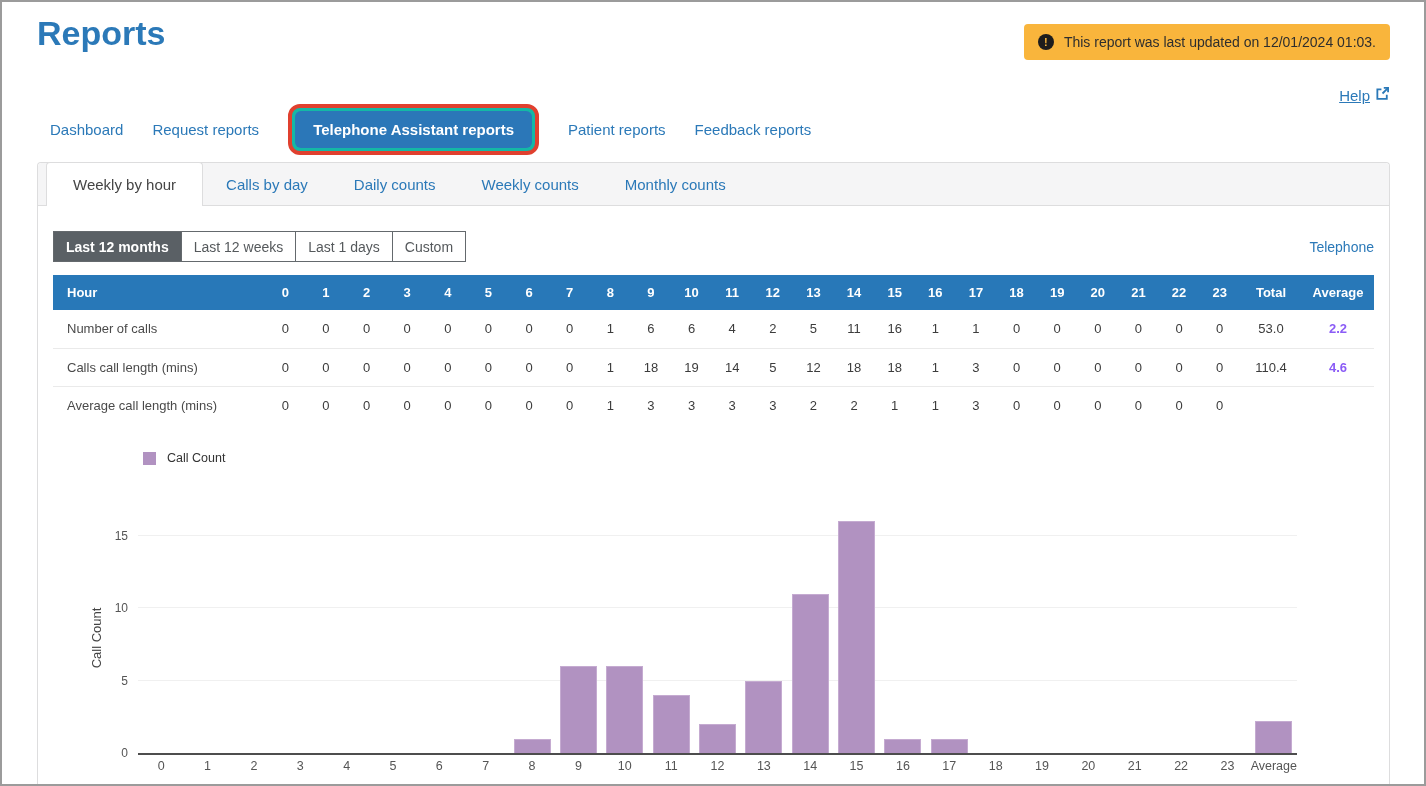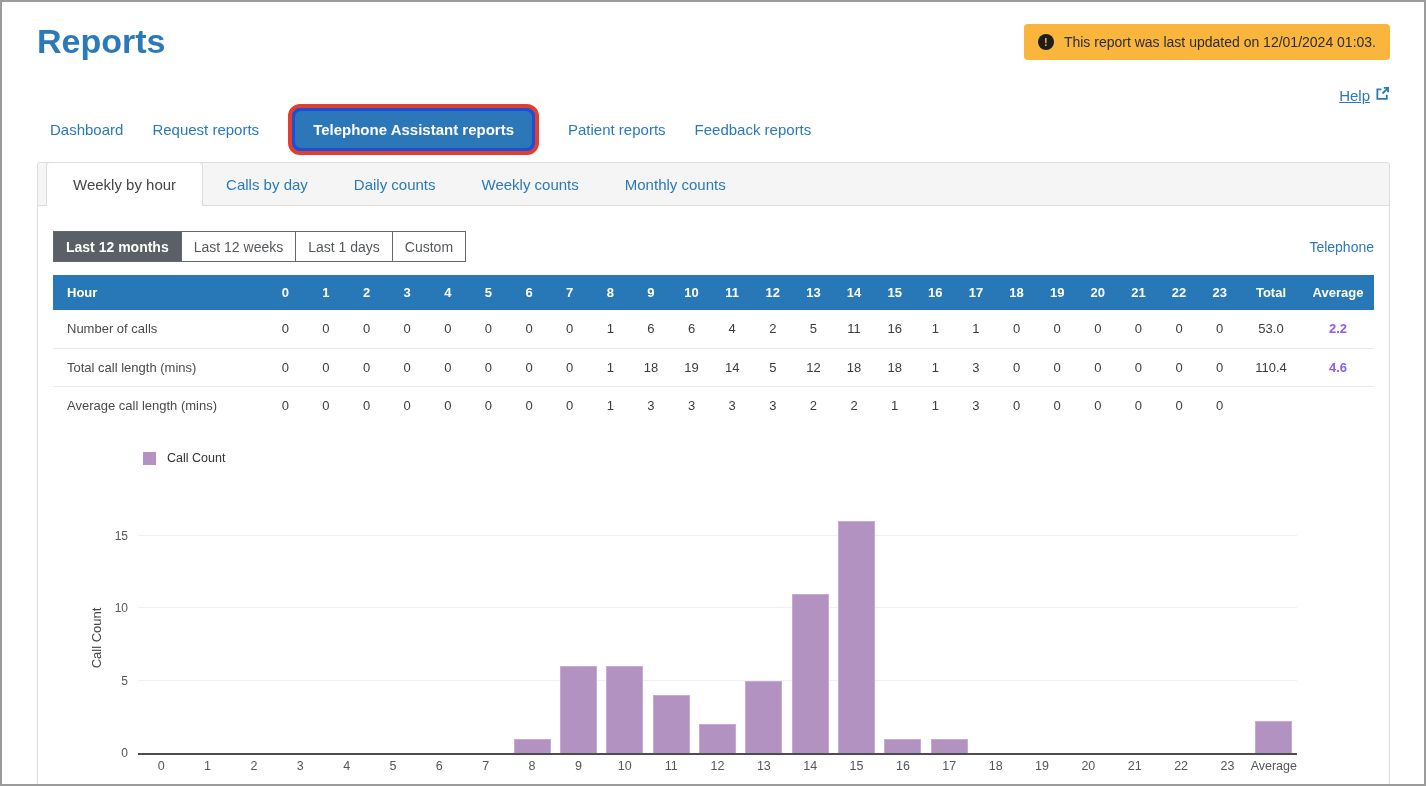--- a/index.html
+++ b/index.html
@@ -6,21 +6,21 @@
   html,body { width: 1426px; height: 786px; }
   body {
     font-family: "Liberation Sans", sans-serif;
     background: #ffffff;
     border: 2px solid #9b9b9b;
     position: relative;
     overflow: hidden;
   }
   
   .page-title {
-    position: absolute; left: 35px; top: 20px;
+    position: absolute; left: 35px; top: 12px;
     font-size: 34px; font-weight: 600; color: #2b79b8;
   }
   .banner {
     position: absolute; right: 34px; top: 22px; height: 36px;
     background: #f9b53c; border-radius: 4px;
     display: flex; align-items: center; gap: 10px; padding: 0 14px;
     font-size: 14px; color: #2e2e2e;
   }
   .banner-icon {
     width: 16px; height: 16px; border-radius: 50%;
@@ -34,21 +34,21 @@
     color: #2b79b8; font-size: 15px; cursor: pointer;
   }
   .help-link .help-text { text-decoration: underline; }
   
   .main-tabs {
     position: absolute; left: 48px; top: 100px; height: 54px;
     display: flex; align-items: center; gap: 29px;
   }
   .main-tab { color: #2b79b8; font-size: 15px; cursor: pointer; white-space: nowrap; }
   .red-ring {
-    border: 4px solid #e0402f; border-radius: 12px; padding: 3px; background: #1d4ed8;
+    border: 4px solid #e0402f; border-radius: 12px; padding: 3px; background: #14b8a6;
   }
   .main-tab.active {
     background: #2b77b8; color: #ffffff; font-weight: bold;
     padding: 10px 18px; border-radius: 6px;
   }
   
   .panel {
     position: absolute; left: 35px; right: 34px; top: 160px; bottom: -2px;
     border: 1px solid #ddddde; border-bottom: none; border-radius: 4px 4px 0 0;
     background: #ffffff;
@@ -266,21 +266,21 @@
           <td>0</td>
           <td>0</td>
           <td>0</td>
           <td>0</td>
           <td>0</td>
           <td>0</td>
           <td>53.0</td>
           <td class="avg-col">2.2</td>
         </tr>
         <tr>
-          <td class="label-col">Total call length (mins)</td>
+          <td class="label-col">Calls call length (mins)</td>
           <td>0</td>
           <td>0</td>
           <td>0</td>
           <td>0</td>
           <td>0</td>
           <td>0</td>
           <td>0</td>
           <td>0</td>
           <td>1</td>
           <td>18</td>

